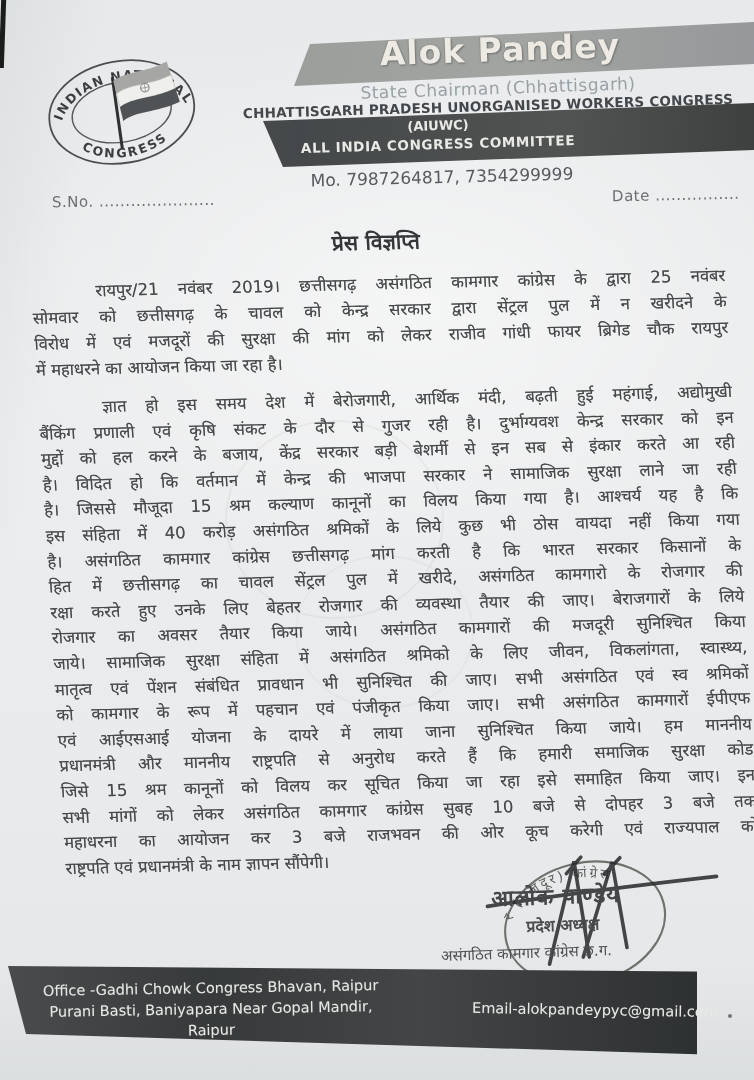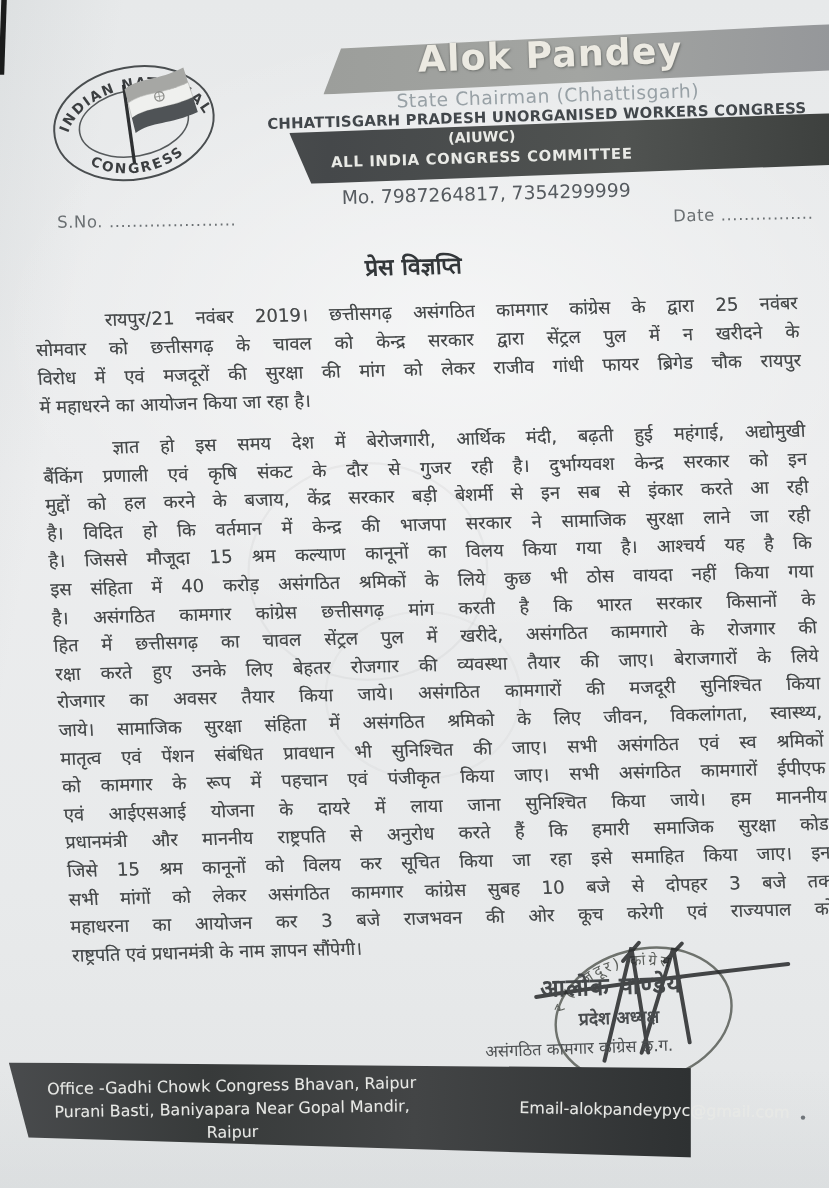--- a/index.html
+++ b/index.html
@@ -56,21 +56,21 @@
   .para2 .line{line-height:25.6px;}
 
   
   .sig{position:absolute;left:430px;top:845px;width:310px;height:150px;transform:rotate(-2deg);}
   .sig-svg{position:absolute;left:0;top:0;}
   .sig-name{position:absolute;left:62px;top:34px;font-size:22px;font-weight:bold;color:#45484a;letter-spacing:1px;}
   .sig-post{position:absolute;left:96px;top:68px;font-size:16px;font-weight:bold;color:#4a4d4f;}
   .sig-org{position:absolute;left:10px;top:95px;font-size:15px;color:#4d5052;}
 
   
-  .footer{position:absolute;left:0;top:958px;width:628px;height:112px;
+  .footer{position:absolute;left:0;top:958px;width:697px;height:112px;
       clip-path:polygon(8px 8px,754px 14px,754px 98px,26px 76px);
       background:linear-gradient(91deg,#4a4c4e 0%,#373a3a 30%,#434546 60%,#2e3132 100%);}
   .addr{position:absolute;left:26px;top:20px;width:370px;text-align:center;color:#e7e8e5;
       font-size:14.5px;line-height:21px;transform:rotate(-1deg);text-shadow:0 0 1px rgba(255,255,255,.25);}
   .email{position:absolute;left:450px;top:44px;width:290px;text-align:center;color:#e7e8e5;
       font-size:14.5px;transform:rotate(1deg);text-shadow:0 0 1px rgba(255,255,255,.25);}
 </style>
 </head>
 <body>
 

